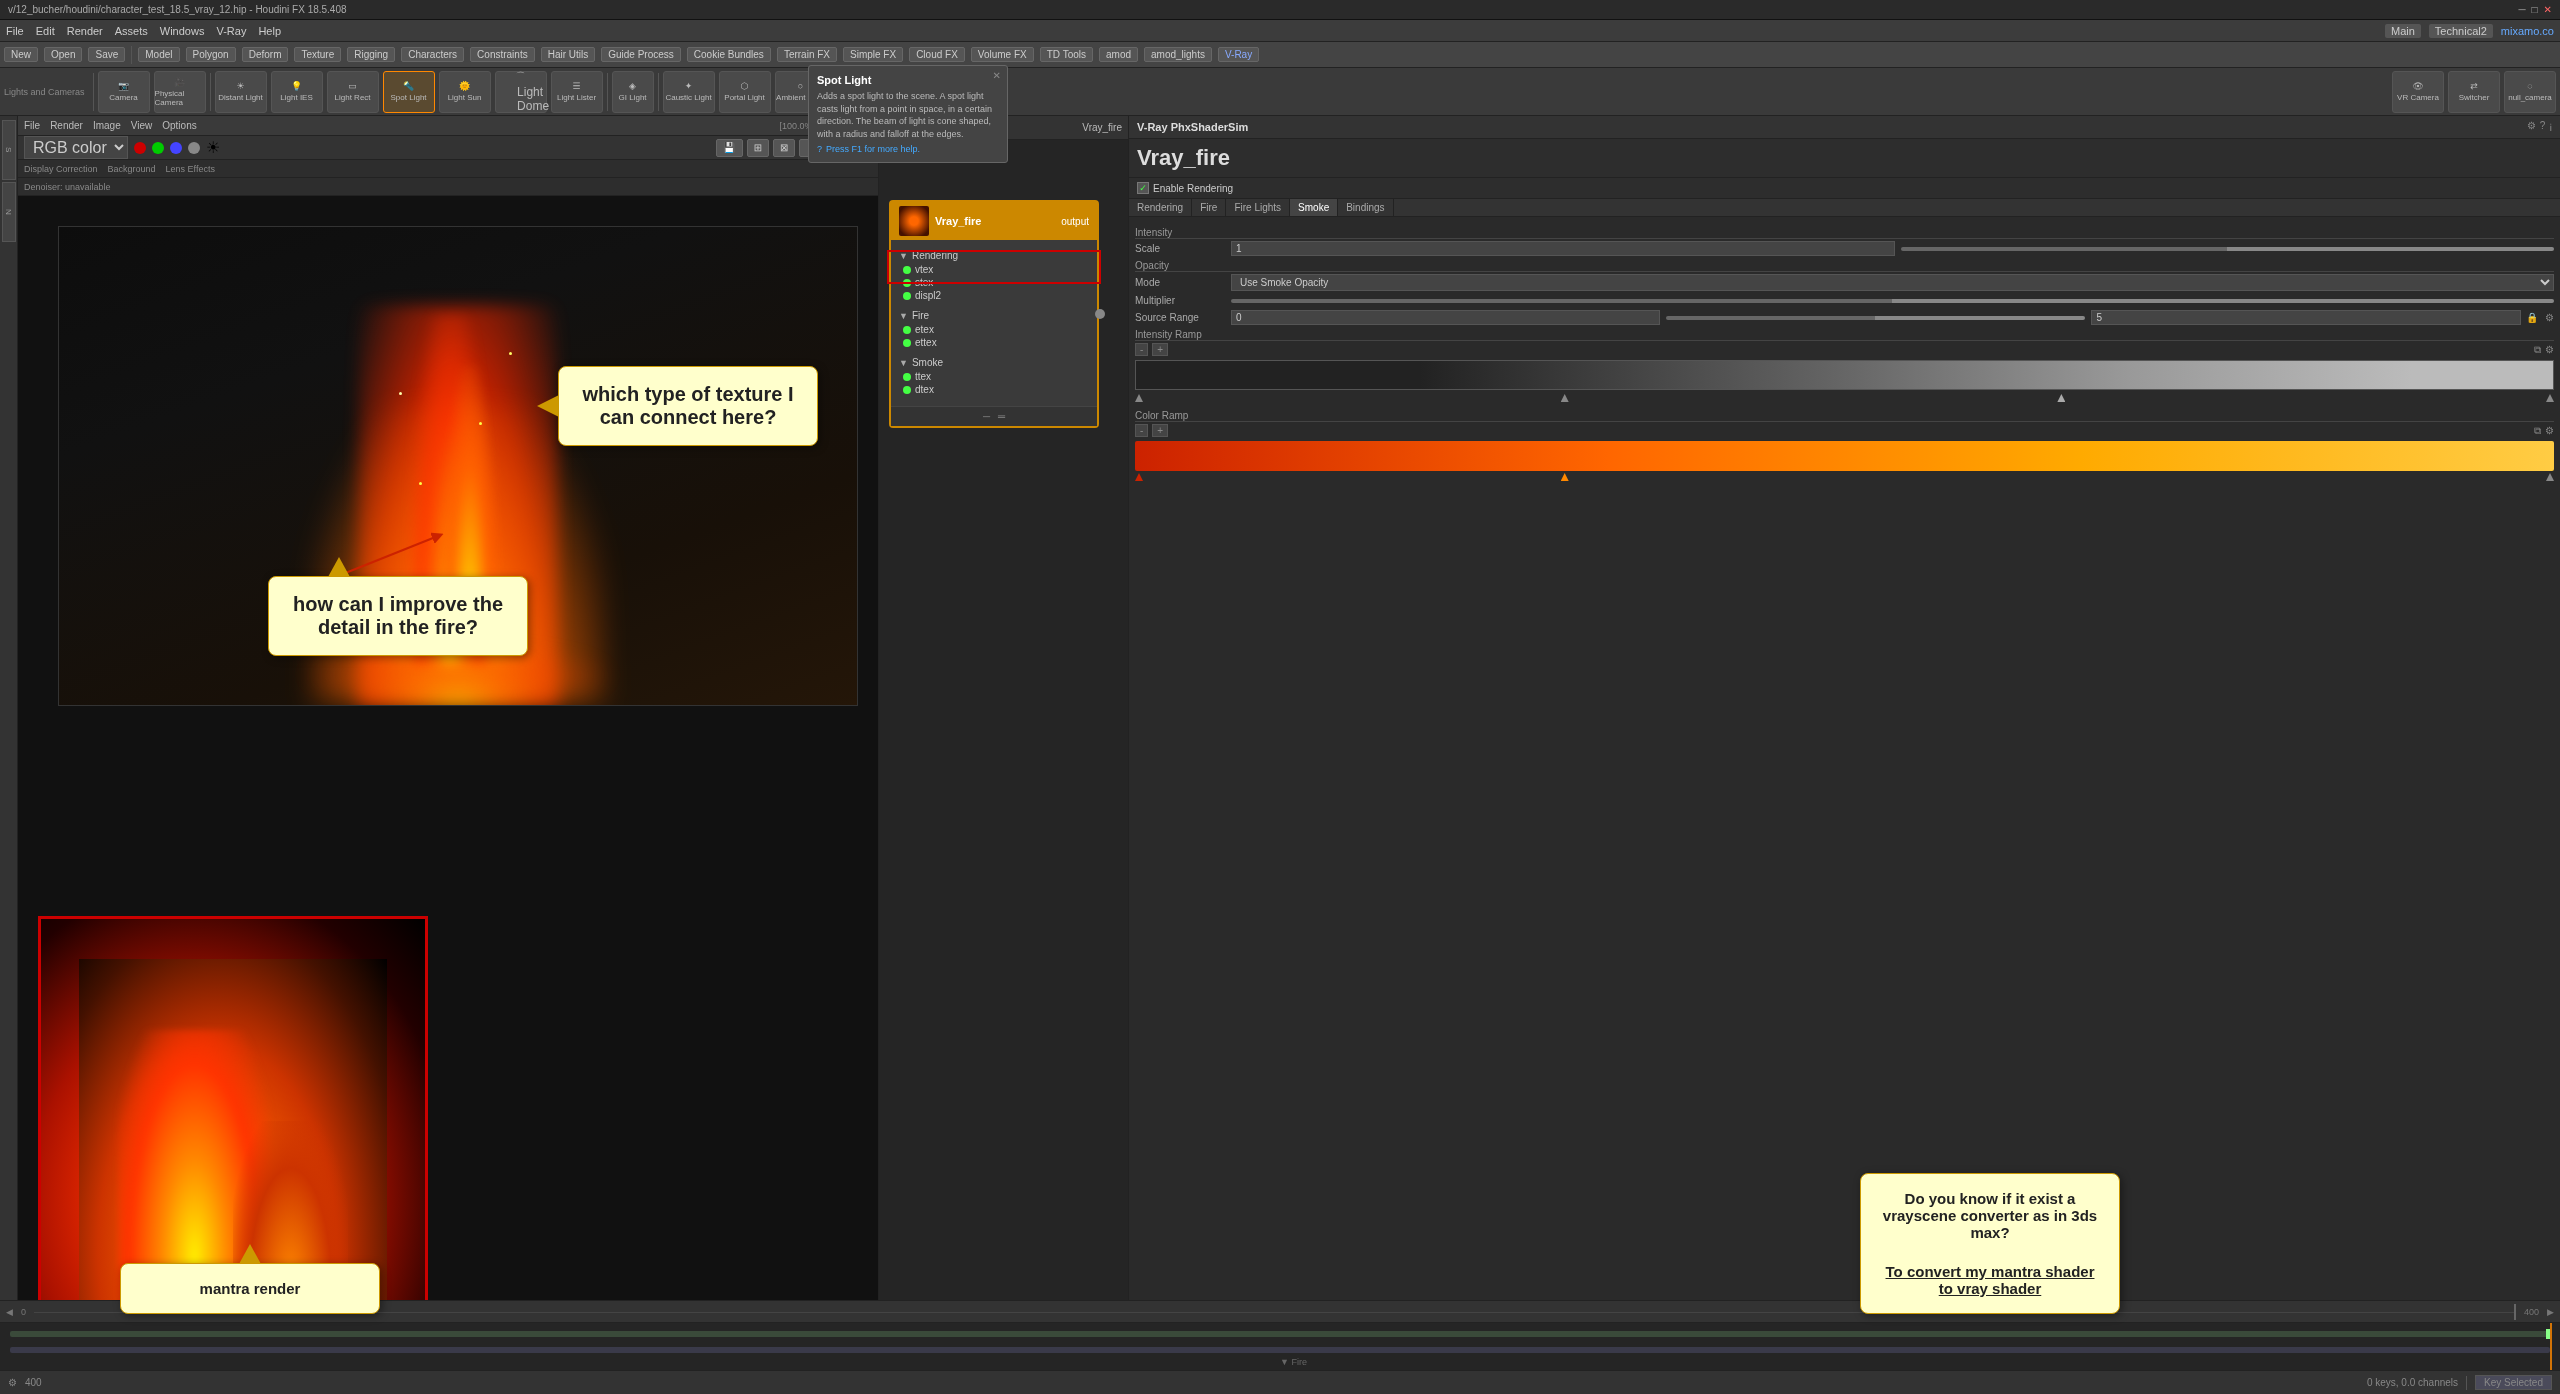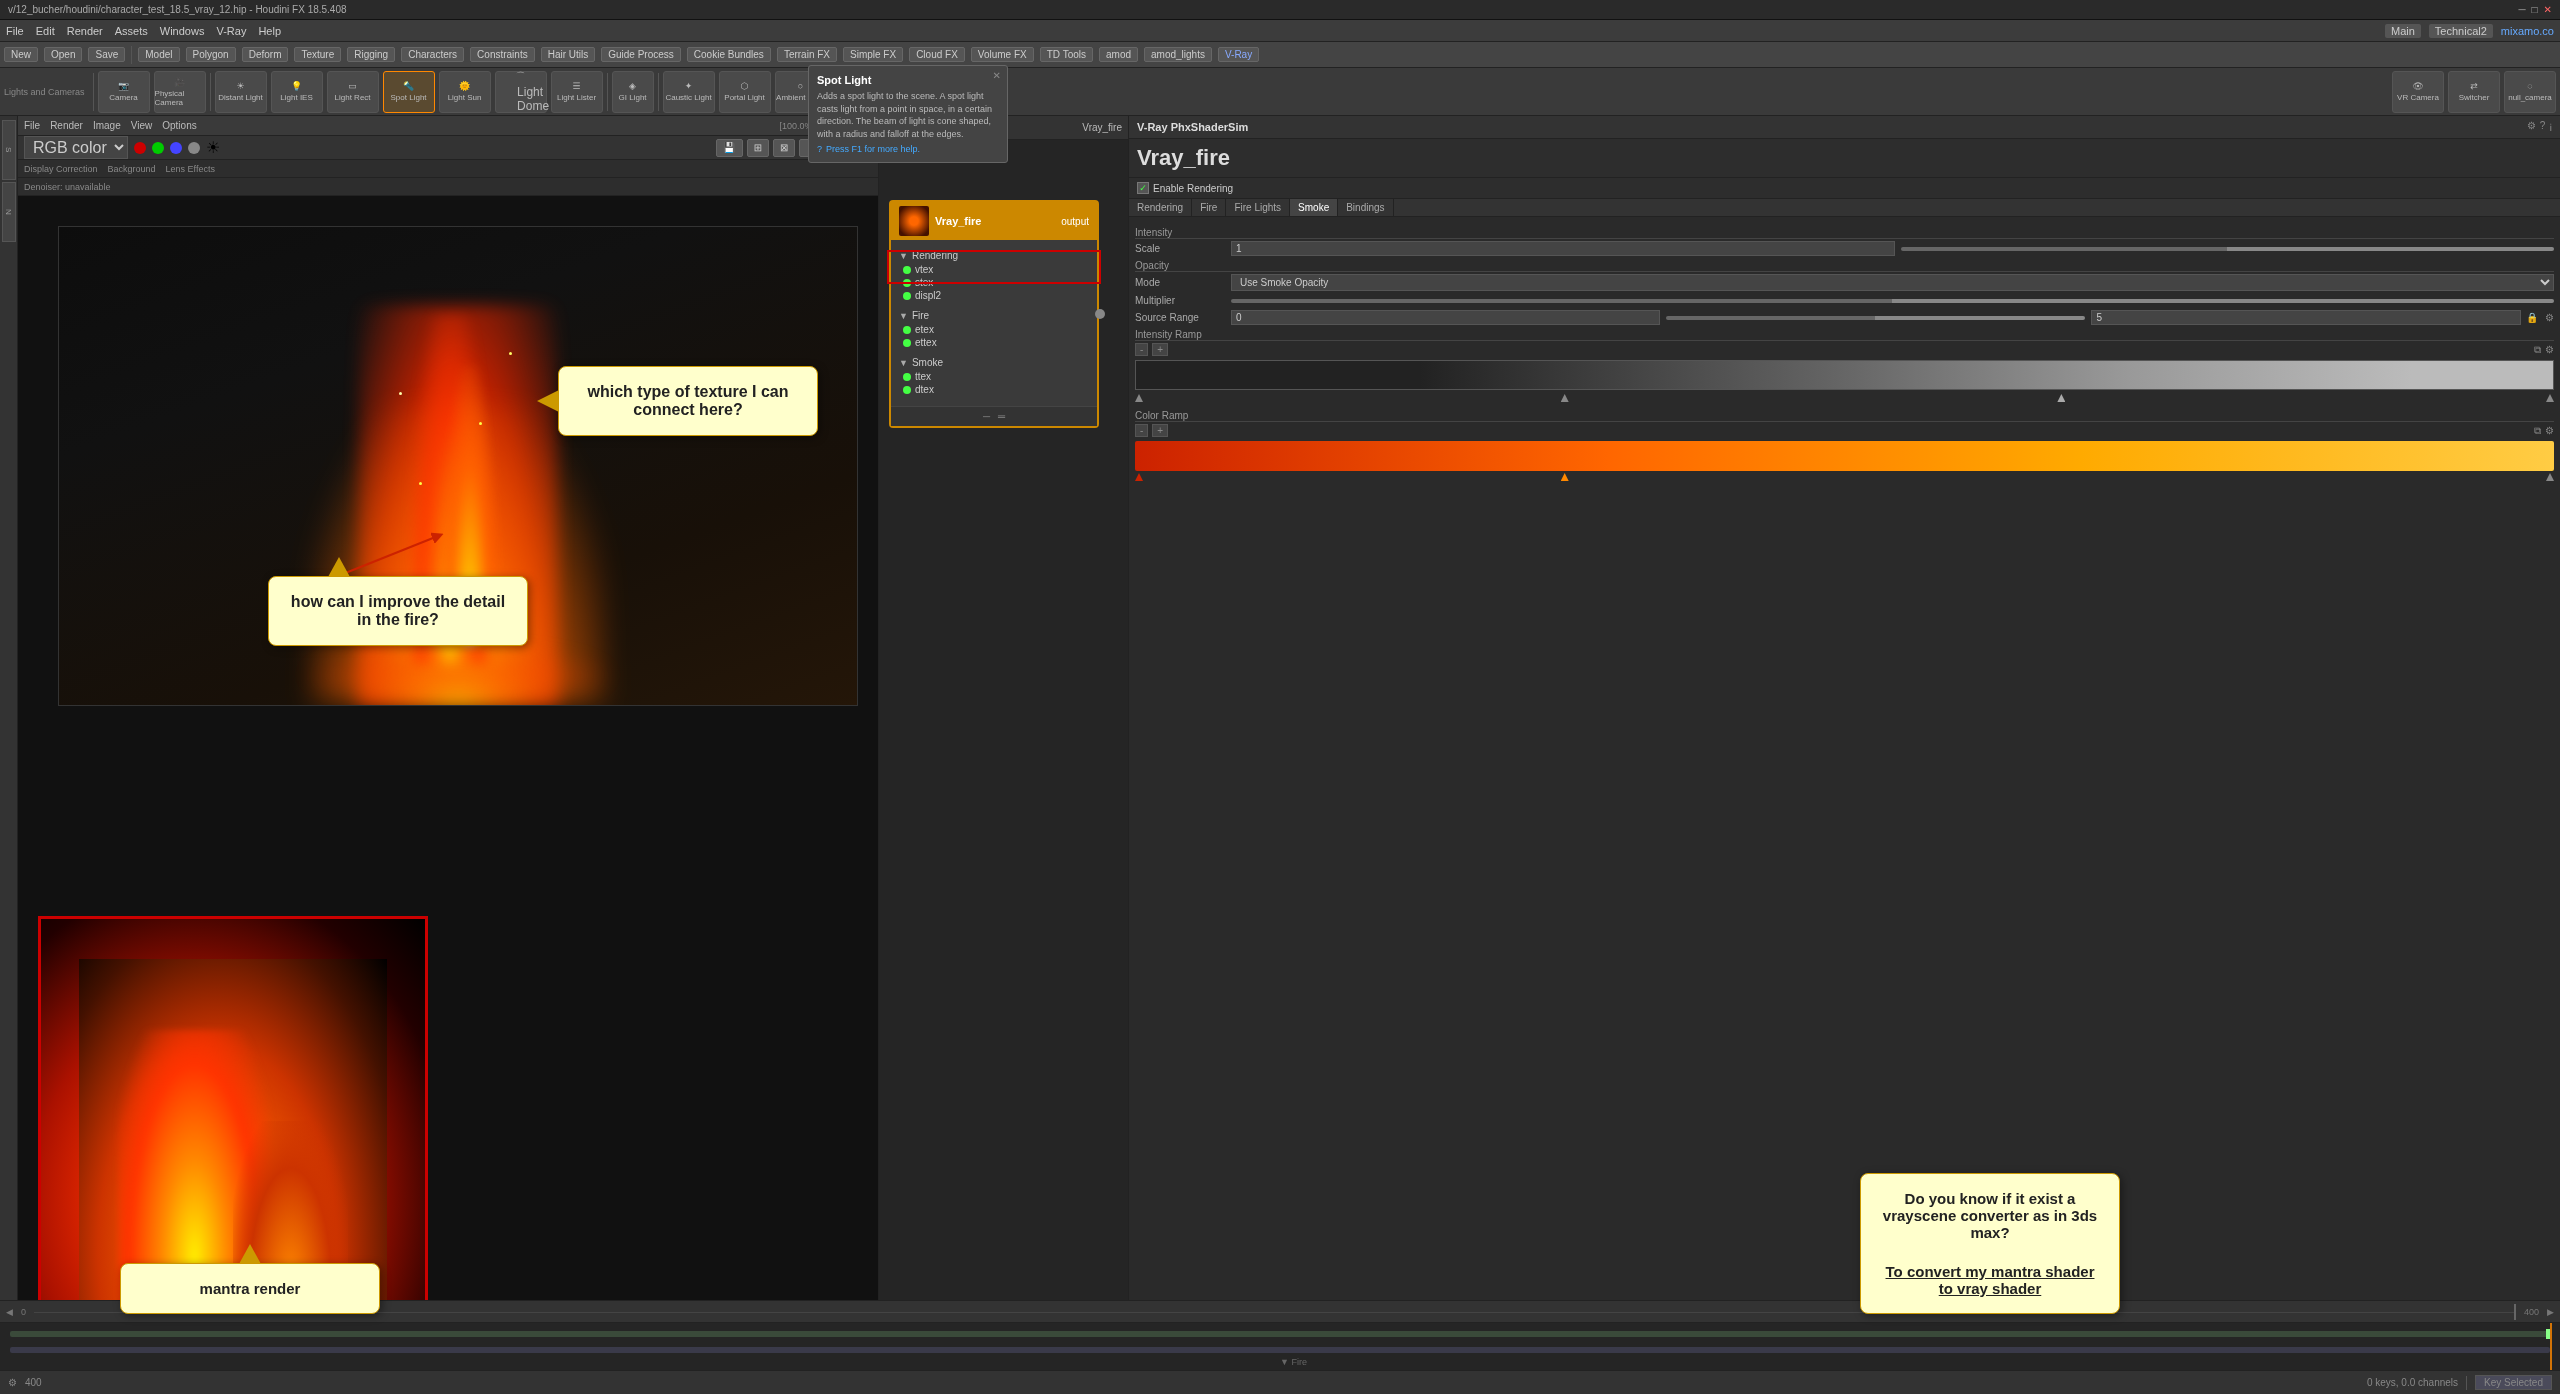--- a/index.html
+++ b/index.html
@@ -311,21 +311,21 @@
       margin-top: 4px;
     }
 
     
     .speech-bubble {
       position: absolute;
       background: #ffffcc;
       border: 1px solid #cc9900;
       border-radius: 8px;
       padding: 16px 20px;
-      font-size: 16px;
+      font-size: 20px;
       color: #222;
       font-weight: bold;
       text-align: center;
       max-width: 260px;
       box-shadow: 2px 2px 8px rgba(0,0,0,0.4);
       z-index: 100;
     }
     .speech-bubble::after {
       content: '';
       position: absolute;

